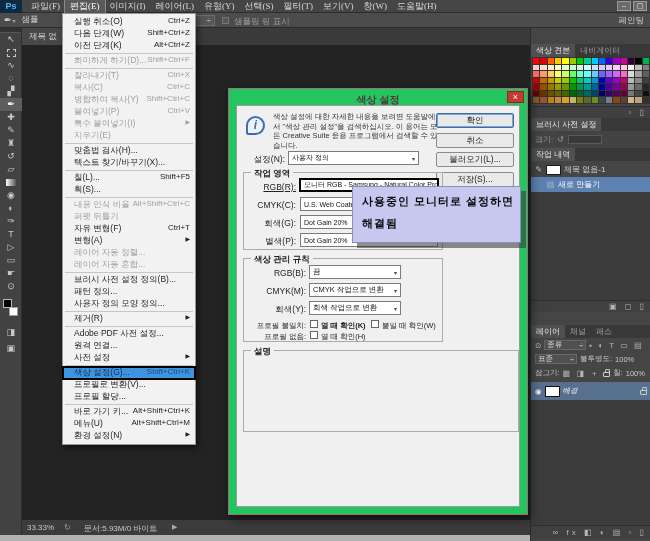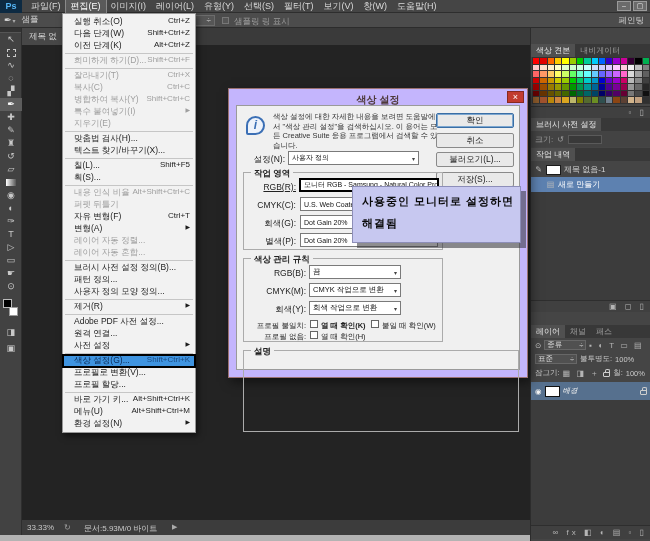--- a/index.html
+++ b/index.html
@@ -6,21 +6,21 @@
   .app{position:relative;width:650px;height:541px;background:#262626;overflow:hidden;
        font-family:"Liberation Sans",sans-serif;-webkit-font-smoothing:antialiased;}
   .app *{box-sizing:border-box;}
 
   
   .menubar{position:absolute;left:0;top:0;width:650px;height:13px;background:#454545;
            display:flex;align-items:flex-start;border-bottom:1px solid #2e2e2e;z-index:10;}
   .ps-logo{width:22px;height:13px;background:#0d2a42;color:#55b5f5;font-weight:bold;
            font-size:9px;text-align:center;line-height:13px;}
   .mb-items{display:flex;height:13px;align-items:center;margin-left:4px;}
-  .mb-item{font-size:9px;color:#d9d9d9;padding:0 5px;line-height:13px;white-space:nowrap;}
+  .mb-item{font-size:9px;color:#d9d9d9;padding:0 5px;line-height:13px;white-space:nowrap;font-family:Liberation Serif, serif;}
   .mb-item.active{background:#5a5a5a;outline:1px solid #8a8a8a;color:#fff;}
   .win-controls{position:absolute;right:3px;top:1px;display:flex;gap:2px;}
   .win-btn{width:14px;height:10px;background:#6b6b6b;border:1px solid #9a9a9a;color:#e8e8e8;
            font-size:7px;line-height:8px;text-align:center;}
 
   
   .optionsbar{position:absolute;left:0;top:13px;width:650px;height:15px;background:#4c4c4c;
               border-bottom:1px solid #2c2c2c;z-index:5;display:flex;align-items:center;}
   .ob-toolicon{color:#ddd;font-size:9px;margin-left:4px;}
   .ob-dd{color:#aaa;font-size:6px;margin-left:1px;}
@@ -62,21 +62,21 @@
   .mi{display:flex;justify-content:space-between;height:12px;
       padding:0 5px 0 11px;font-size:8.5px;color:#1c1c1c;white-space:nowrap;}
   .mi .sc{font-size:8px;color:#1c1c1c;}
   .mi.dis,.mi.dis .sc{color:#9f9f9f;}
   .mi .arr{font-size:6px;}
   .mi.sel{background:#3f94e0;outline:2px solid #000;outline-offset:-1px;color:#0a2a55;}
   .mi.sel .sc{color:#1a4a80;}
   .msep{border-top:1px solid #c6c6c6;margin:1px 2px;}
 
   
-  .dialog{position:absolute;left:228px;top:88px;width:300px;height:290px;background:#c4b5fd;
+  .dialog{position:absolute;left:228px;top:88px;width:300px;height:427px;background:#22c55e;
           border:1px solid #9c7272;box-shadow:3px 4px 10px rgba(0,0,0,.5);z-index:50;}
   .dlg-titlebar{position:relative;height:16px;text-align:center;}
   .dlg-title{font-size:10px;font-weight:bold;color:#4e3a3a;line-height:16px;}
   .dlg-close{position:absolute;right:3px;top:2px;width:17px;height:12px;background:#c23b30;
              border:1px solid #872921;color:#fff;font-size:9px;line-height:10px;text-align:center;}
   .dlg-body{position:absolute;left:7px;right:7px;top:16px;bottom:7px;background:#f0f0f0;
             border:1px solid #9a9a9a;}
   .info-icon{position:absolute;left:9px;top:10px;width:19px;height:19px;border:2px solid #3b6fb5;
              border-radius:50% 50% 50% 2px;color:#3b6fb5;font-style:italic;font-weight:bold;
              font-size:12px;text-align:center;line-height:15px;background:#eef3fb;}
@@ -476,20 +476,24 @@
       </div>
       <div class="mi dis">
         <span class="lbl">복사(C)</span>
         <span class="sc">Ctrl+C</span>
       </div>
       <div class="mi dis">
         <span class="lbl">병합하여 복사(Y)</span>
         <span class="sc">Shift+Ctrl+C</span>
       </div>
       <div class="mi dis">
+        <span class="lbl">붙여넣기(P)</span>
+        <span class="sc">Ctrl+V</span>
+      </div>
+      <div class="mi dis">
         <span class="lbl">특수 붙여넣기(I)</span>
         <span class="sc arr">▶</span>
       </div>
       <div class="mi dis">
         <span class="lbl">지우기(E)</span>
         <span class="sc"></span>
       </div>
       <div class="msep"></div>
       <div class="mi">
         <span class="lbl">맞춤법 검사(H)...</span>

